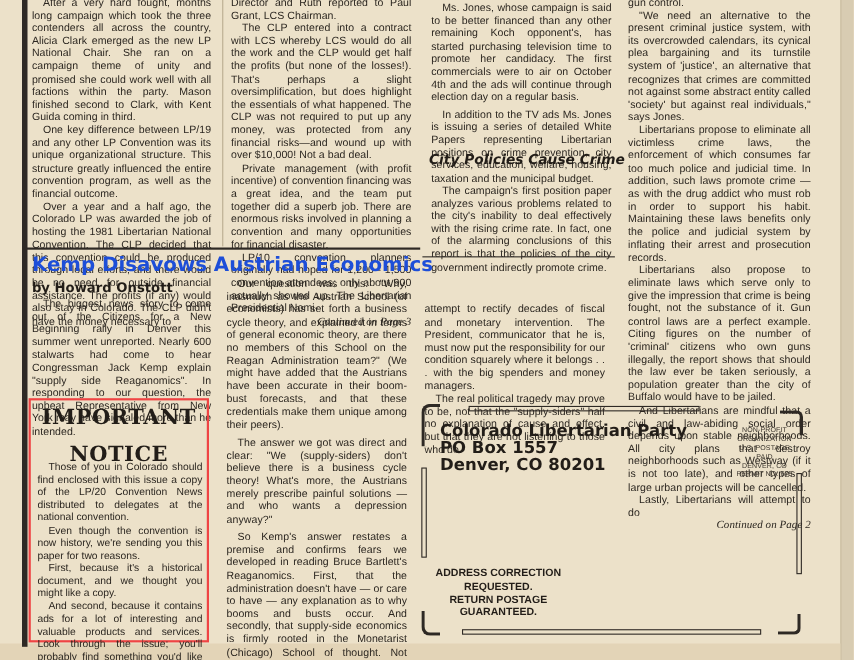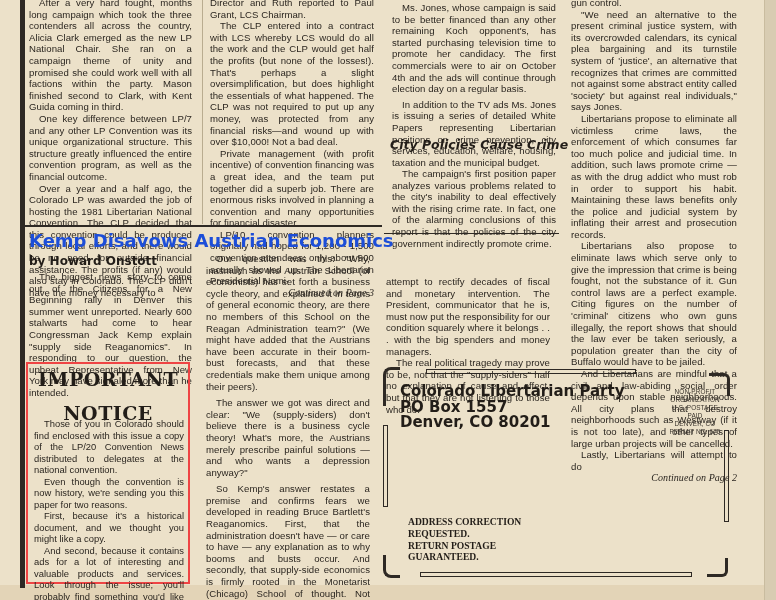--- a/index.html
+++ b/index.html
@@ -15,35 +15,35 @@
   .hrule{position:absolute;height:2px;background:#2e2924;}
   .vrule{position:absolute;width:2px;background:#2e2924;}
   .headline{position:absolute;left:29px;top:230px;font-family:"DejaVu Sans",sans-serif;font-weight:bold;font-size:18px;letter-spacing:0px;color:#1d4ed8;white-space:nowrap;}
   .byline{position:absolute;left:29px;top:254px;font-family:"DejaVu Sans",sans-serif;font-weight:bold;font-size:12px;color:#221d18;}
   .subhead{position:absolute;left:390px;top:137px;font-family:"DejaVu Sans",sans-serif;font-weight:bold;font-style:italic;font-size:12.5px;color:#221d18;}
   .noticebox{position:absolute;left:26px;top:362px;width:160px;height:218px;border:2px solid #ef4444;padding:0;}
   .notice-title{font-family:"DejaVu Serif",serif;font-weight:bold;font-size:19px;line-height:22px;text-align:center;margin-top:4px;color:#221d18;letter-spacing:0.5px;}
   .notice-body{position:absolute;left:6px;top:54px;width:150px;font-size:9.4px;line-height:11.5px;text-align:justify;}
   .notice-body p{margin:0;text-indent:10px;}
   .addr{position:absolute;left:400px;top:384px;font-family:"DejaVu Sans",sans-serif;font-weight:bold;font-size:15px;line-height:15.5px;color:#221d18;}
-  .corr{position:absolute;left:408px;top:516px;font-family:Liberation Serif, serif;font-weight:bold;font-size:9.6px;line-height:11.8px;color:#221d18;}
+  .corr{position:absolute;left:396px;top:516px;font-family:Liberation Sans, sans-serif;font-weight:bold;font-size:9.6px;line-height:11.8px;color:#221d18;text-align:center;}
   .permit{position:absolute;left:650px;top:388px;width:90px;text-align:center;font-size:6.4px;line-height:8px;color:#3a342d;letter-spacing:0.1px;}
   .corner{position:absolute;border-color:#2e2924;border-style:solid;}
 </style>
 </head>
 <body>
 
 <div class="paper"></div>
 <div class="rightedge"></div>
 <div class="bottomstrip"></div>
 <div class="leftbar"></div>
 
 <div class="col" style="left:29px;top:-3px;width:163px;">
   <p>After a very hard fought, months long campaign which took the three contenders all across the country, Alicia Clark emerged as the new LP National Chair. She ran on a campaign theme of unity and promised she could work well with all factions within the party. Mason finished second to Clark, with Kent Guida coming in third.</p>
-  <p>One key difference between LP/7 and any other LP Convention was its unique organizational structure. This structure greatly influenced the entire convention program, as well as the financial outcome.</p>
+  <p>One key difference between LP/19 and any other LP Convention was its unique organizational structure. This structure greatly influenced the entire convention program, as well as the financial outcome.</p>
   <p>Over a year and a half ago, the Colorado LP was awarded the job of hosting the 1981 Libertarian National Convention. The CLP decided that this convention could be produced through local efforts, and there would be no need for outside financial assistance. The profits (if any) would also stay in Colorado. The CLP didn't have the money necessary to</p>
 </div>
 
 <div class="col" style="left:210px;top:-3px;width:164px;">
   <p class="noind">Director and Ruth reported to Paul Grant, LCS Chairman.</p>
   <p>The CLP entered into a contract with LCS whereby LCS would do all the work and the CLP would get half the profits (but none of the losses!). That's perhaps a slight oversimplification, but does highlight the essentials of what happened. The CLP was not required to put up any money, was protected from any financial risks—and wound up with over $10,000! Not a bad deal.</p>
   <p>Private management (with profit incentive) of convention financing was a great idea, and the team put together did a superb job. There are enormous risks involved in planning a convention and many opportunities for financial disaster.</p>
   <p>LP/10 convention planners originally had hoped for 1,200 - 1,500 convention attendees; only about 900 actually showed up. The Libertarian Presidential Nomi-</p>
   <p class="cont">Continued on Page 3</p>
 </div>

